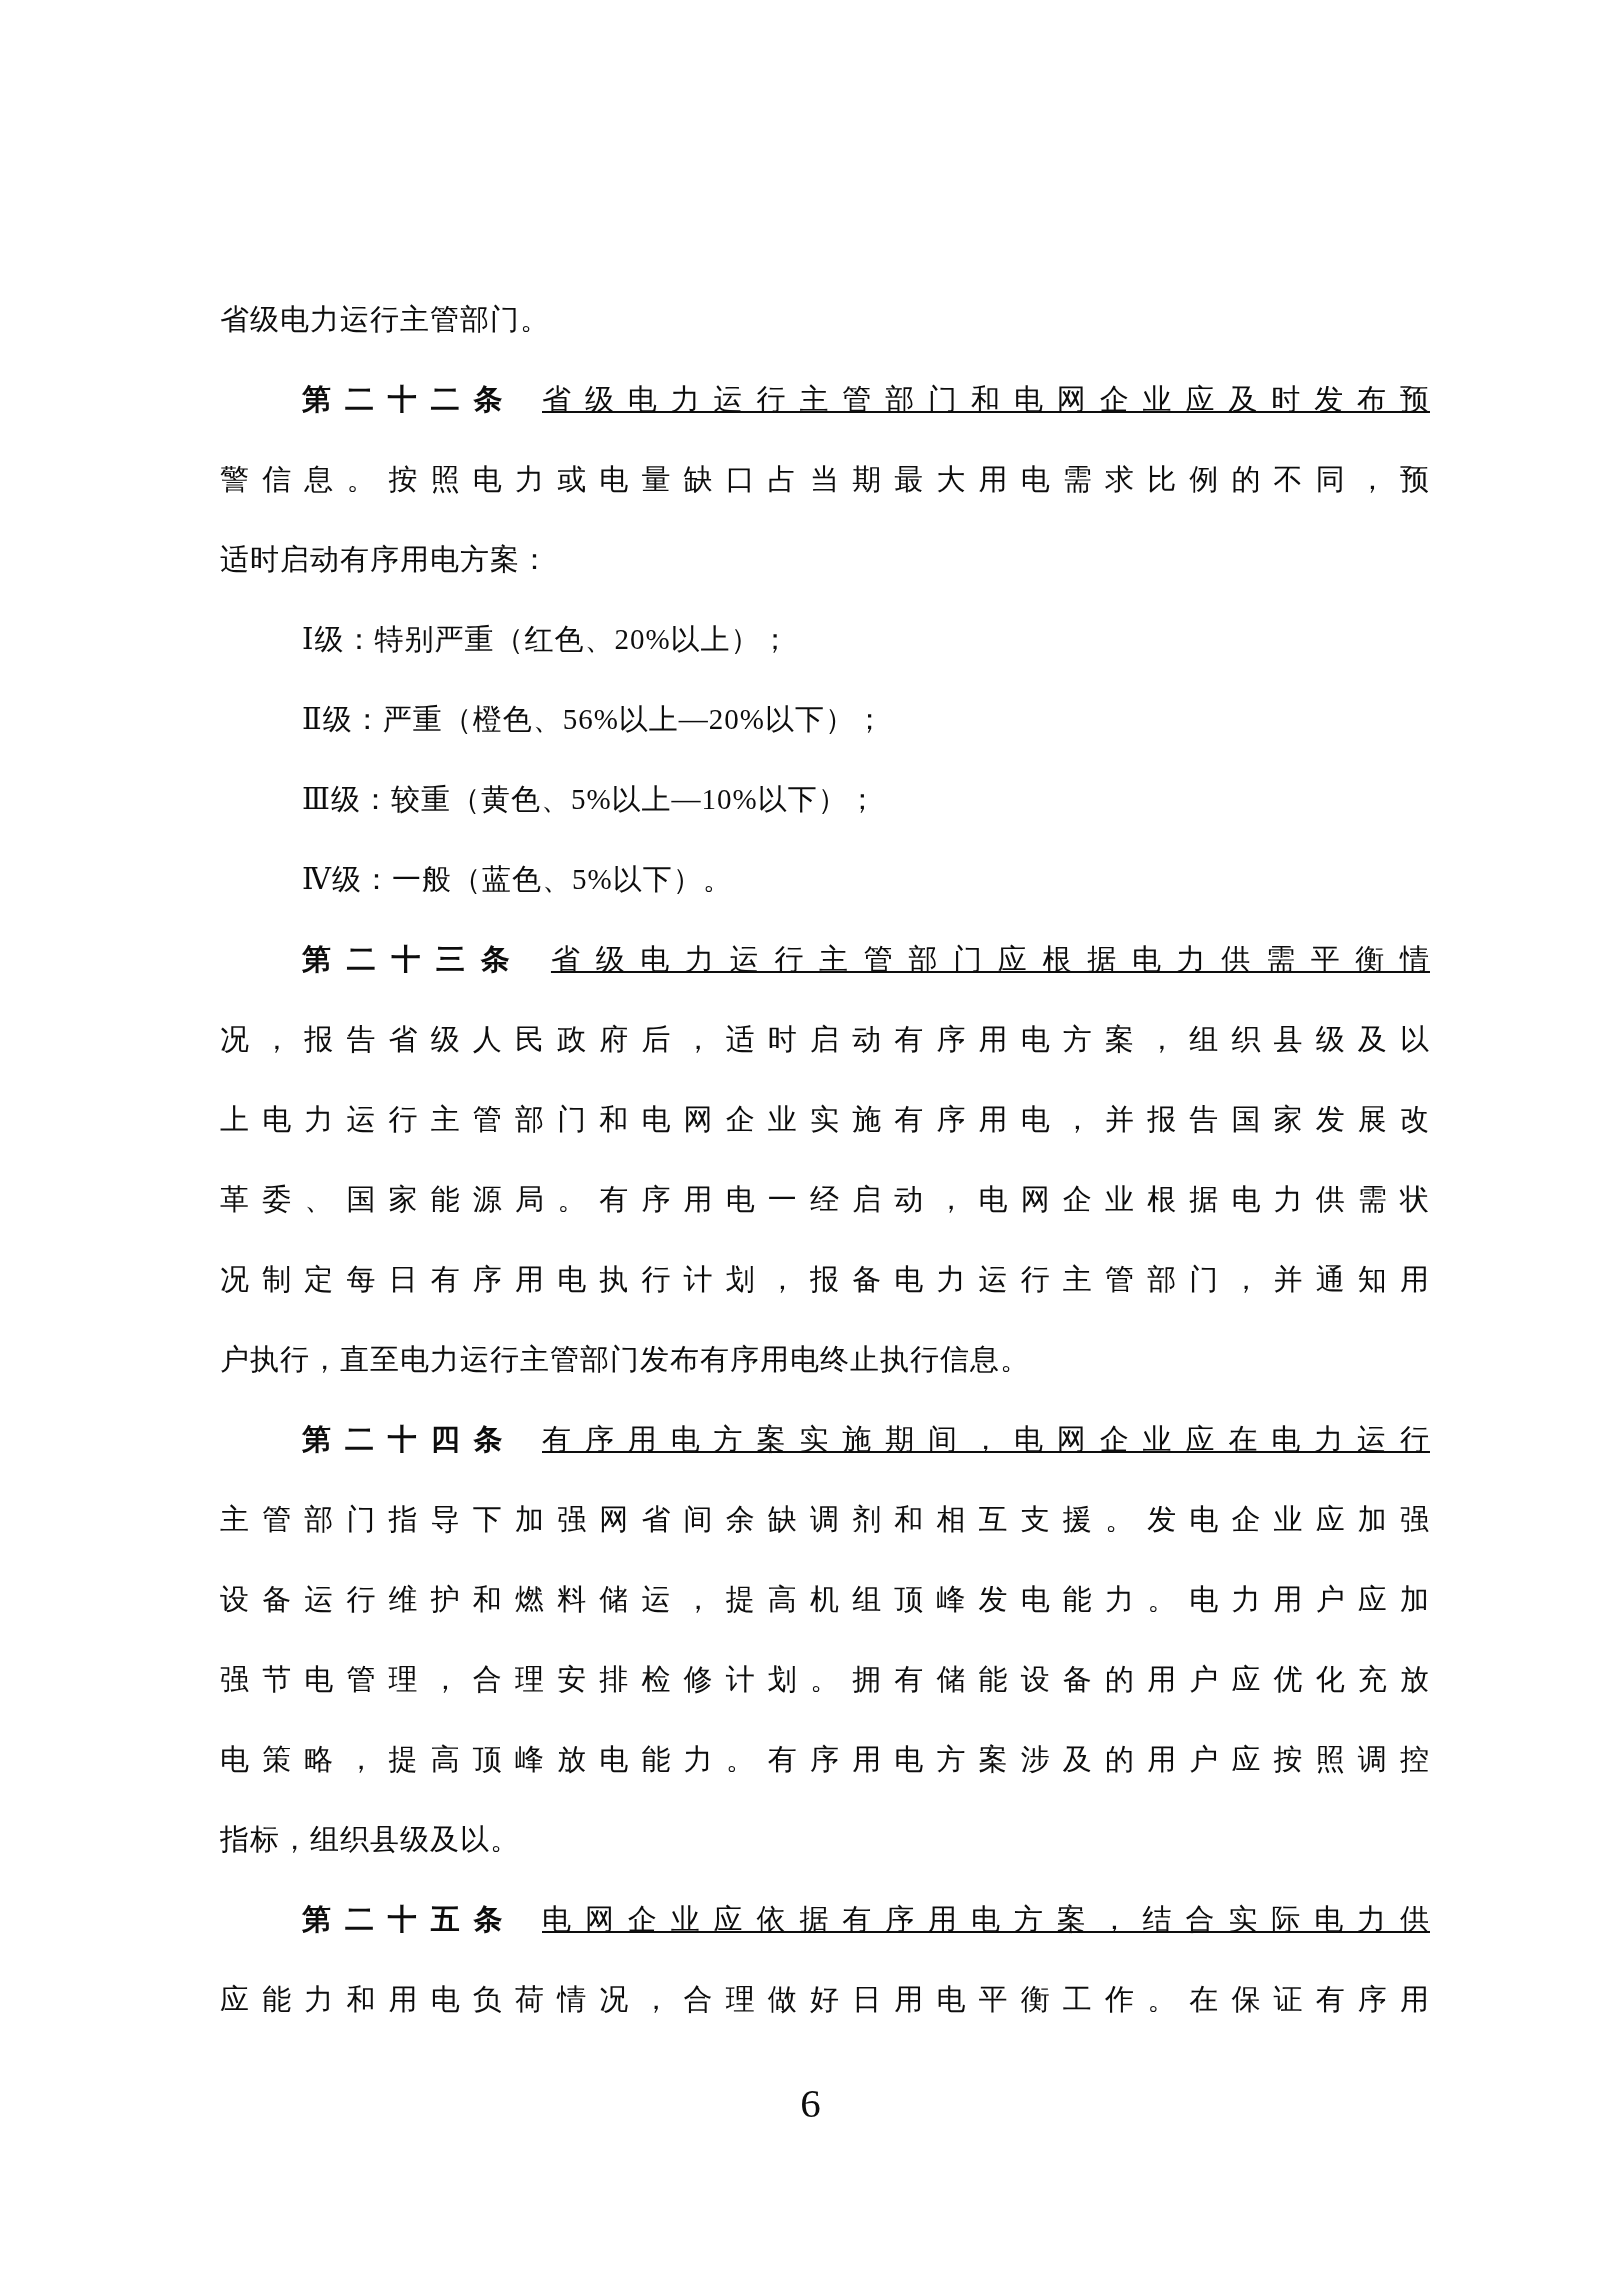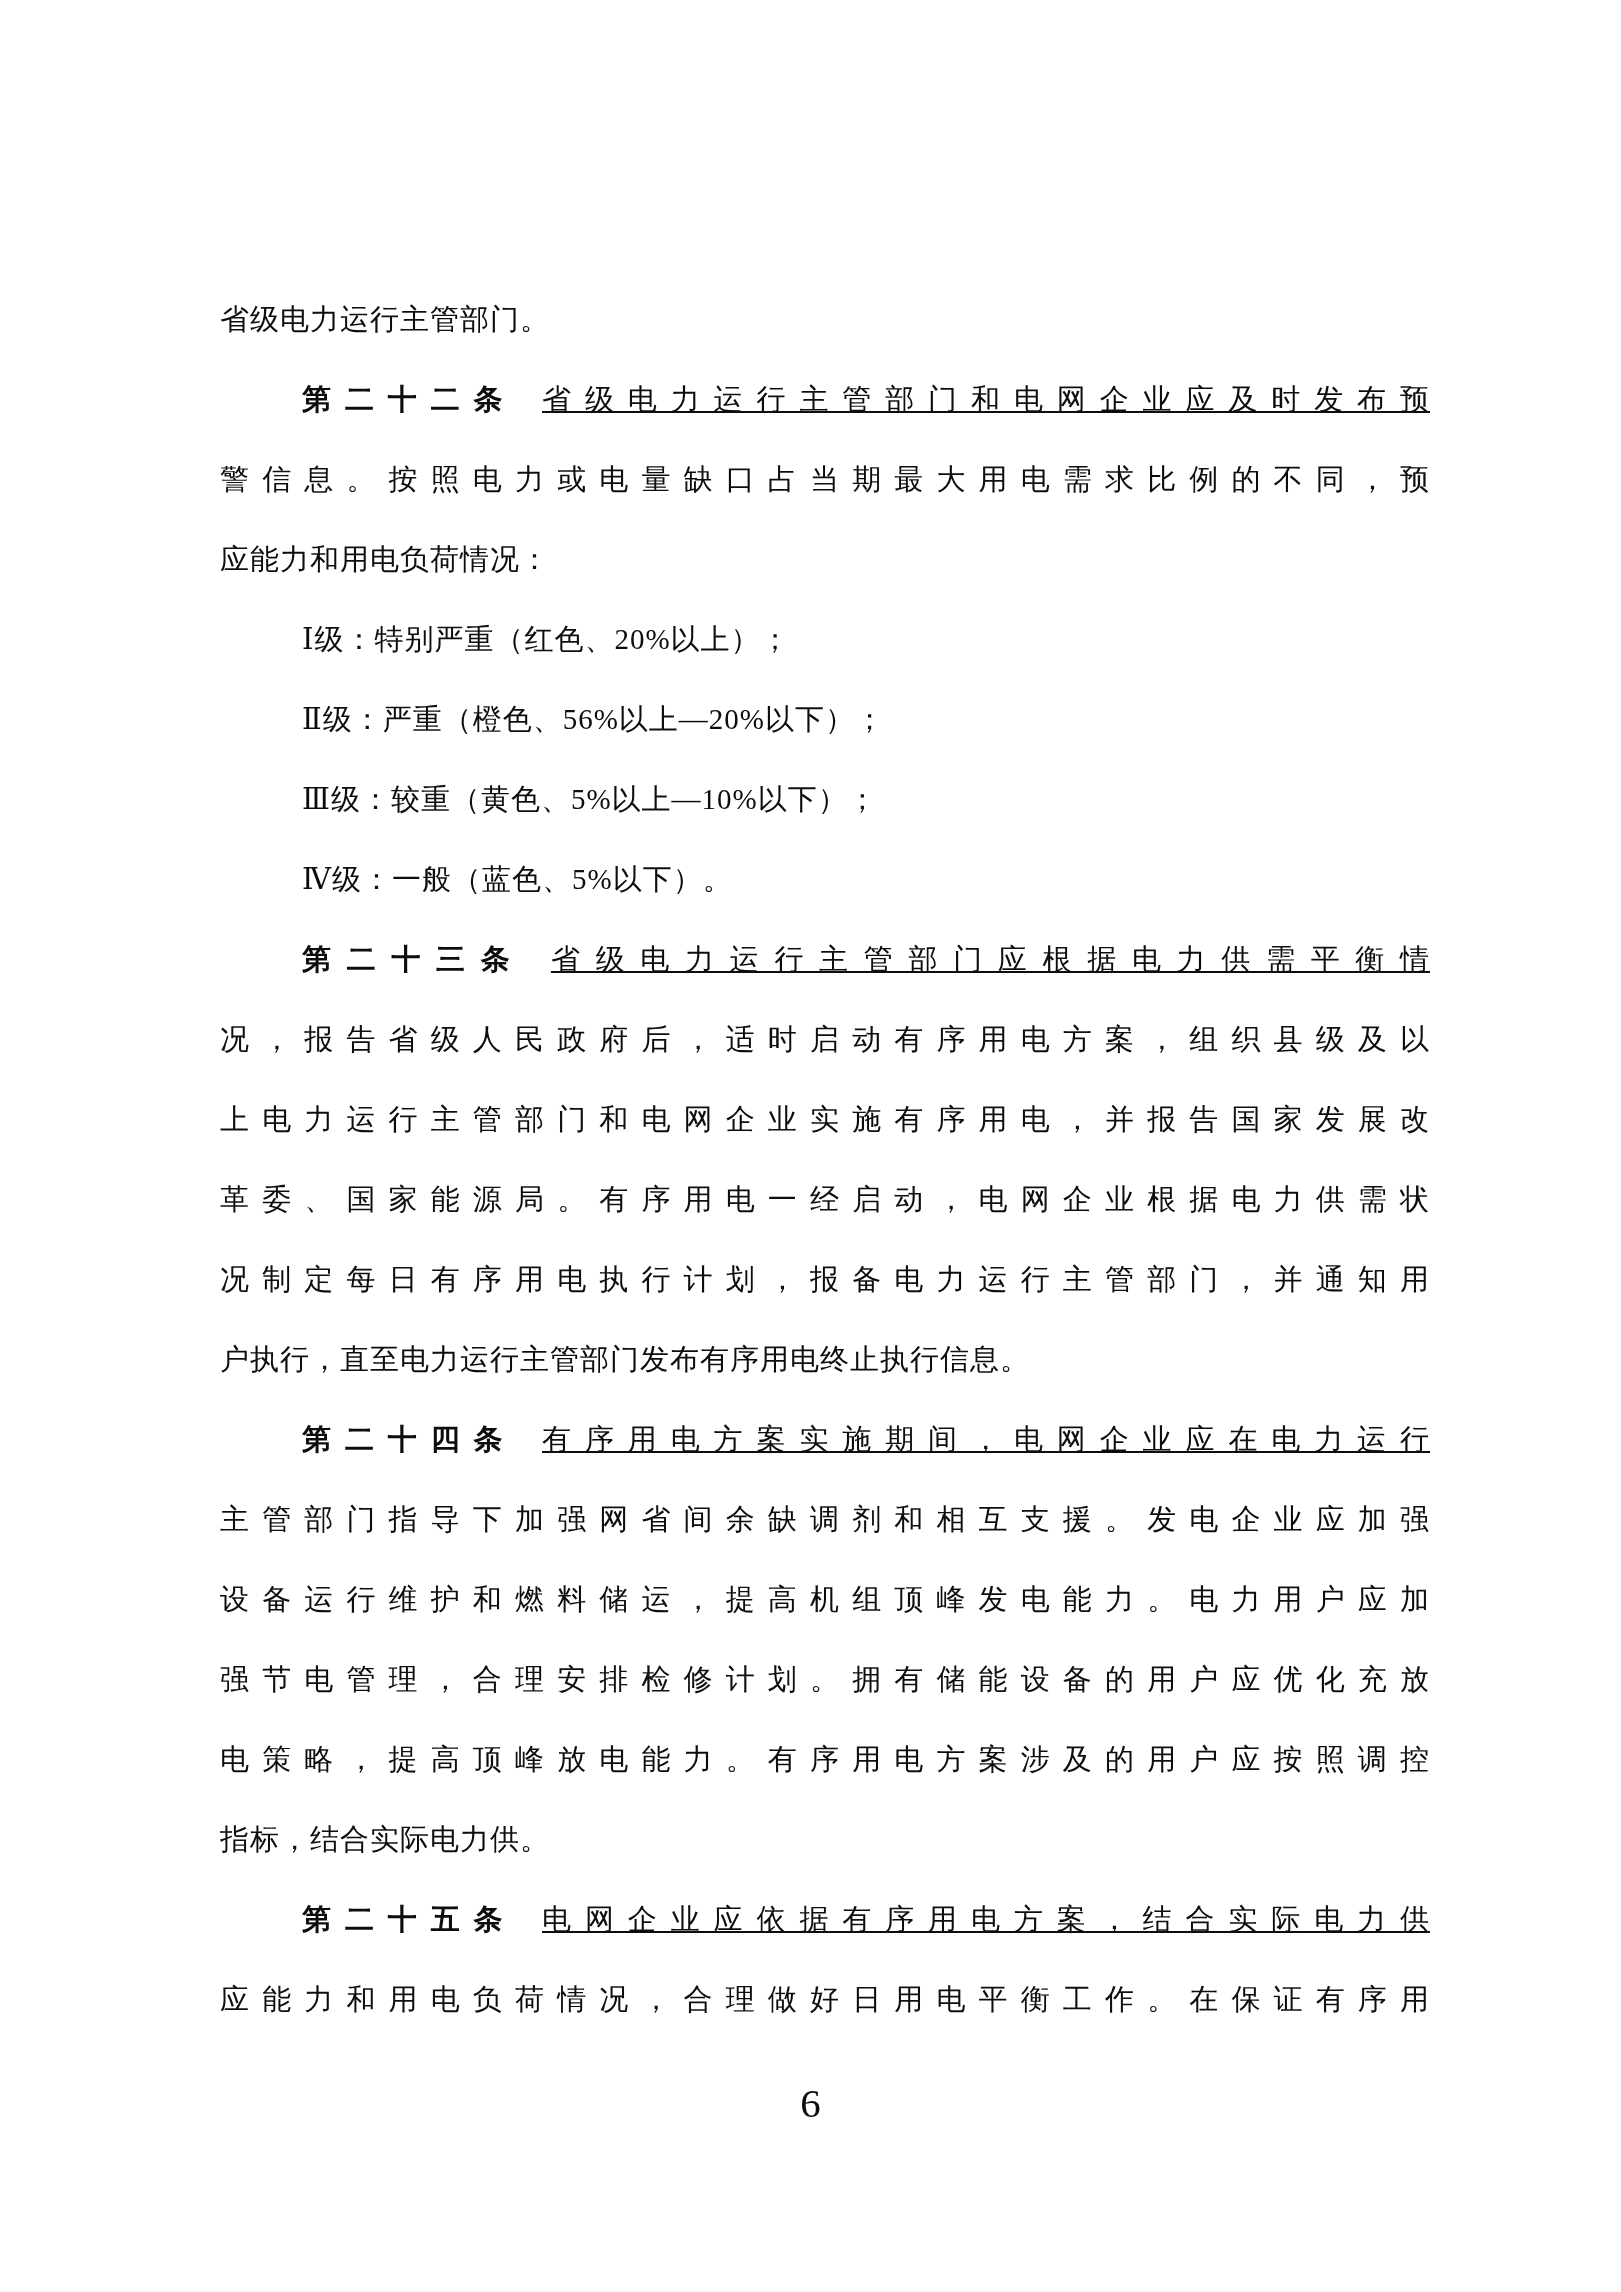--- a/index.html
+++ b/index.html
@@ -61,21 +61,21 @@
 
 <div class="page">
   <div class="text-block">
 
     <div class="line"><span>省级电力运行主管部门。</span></div>
 
     <div class="line indent full"><span class="art">第二十二条</span><span class="art-body">省级电力运行主管部门和电网企业应及时发布预</span></div>
 
     <div class="line full"><span>警信息。按照电力或电量缺口占当期最大用电需求比例的不同，预</span></div>
 
-    <div class="line"><span>应能力和用电负荷情况：</span></div>
+    <div class="line"><span>适时启动有序用电方案：</span></div>
 
     <div class="line indent"><span>Ⅰ级：特别严重（红色、20%以上）；</span></div>
 
     <div class="line indent"><span>Ⅱ级：严重（橙色、56%以上—20%以下）；</span></div>
 
     <div class="line indent"><span>Ⅲ级：较重（黄色、5%以上—10%以下）；</span></div>
 
     <div class="line indent"><span>Ⅳ级：一般（蓝色、5%以下）。</span></div>
 
     <div class="line indent full"><span class="art">第二十三条</span><span class="art-body">省级电力运行主管部门应根据电力供需平衡情</span></div>
@@ -93,21 +93,21 @@
     <div class="line indent full"><span class="art">第二十四条</span><span class="art-body">有序用电方案实施期间，电网企业应在电力运行</span></div>
 
     <div class="line full"><span>主管部门指导下加强网省间余缺调剂和相互支援。发电企业应加强</span></div>
 
     <div class="line full"><span>设备运行维护和燃料储运，提高机组顶峰发电能力。电力用户应加</span></div>
 
     <div class="line full"><span>强节电管理，合理安排检修计划。拥有储能设备的用户应优化充放</span></div>
 
     <div class="line full"><span>电策略，提高顶峰放电能力。有序用电方案涉及的用户应按照调控</span></div>
 
-    <div class="line"><span>指标，结合实际电力供。</span></div>
+    <div class="line"><span>指标，组织县级及以。</span></div>
 
     <div class="line indent full"><span class="art">第二十五条</span><span class="art-body">电网企业应依据有序用电方案，结合实际电力供</span></div>
 
     <div class="line full"><span>应能力和用电负荷情况，合理做好日用电平衡工作。在保证有序用</span></div>
 
   </div>
 
   <div class="footer">6</div>
 </div>
 

